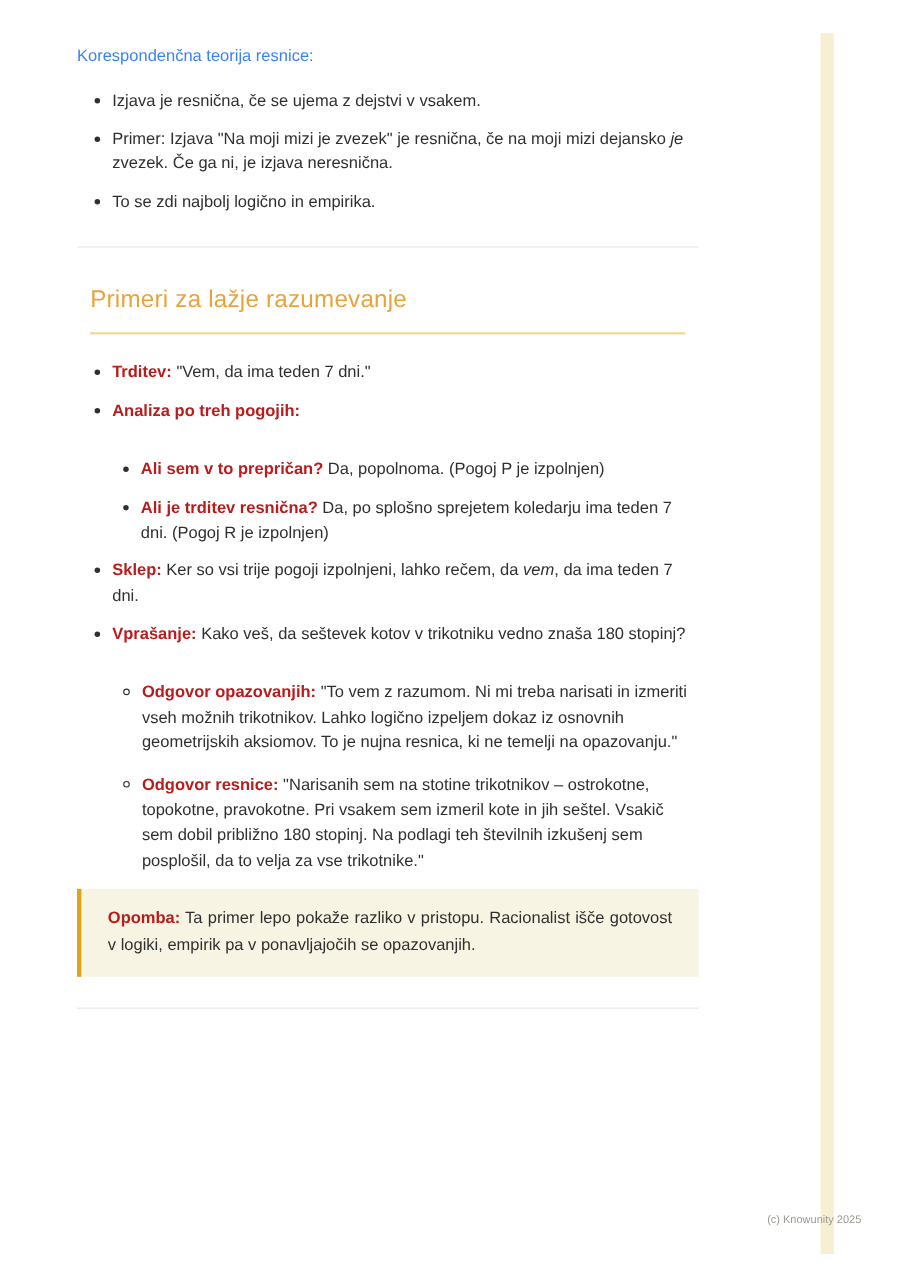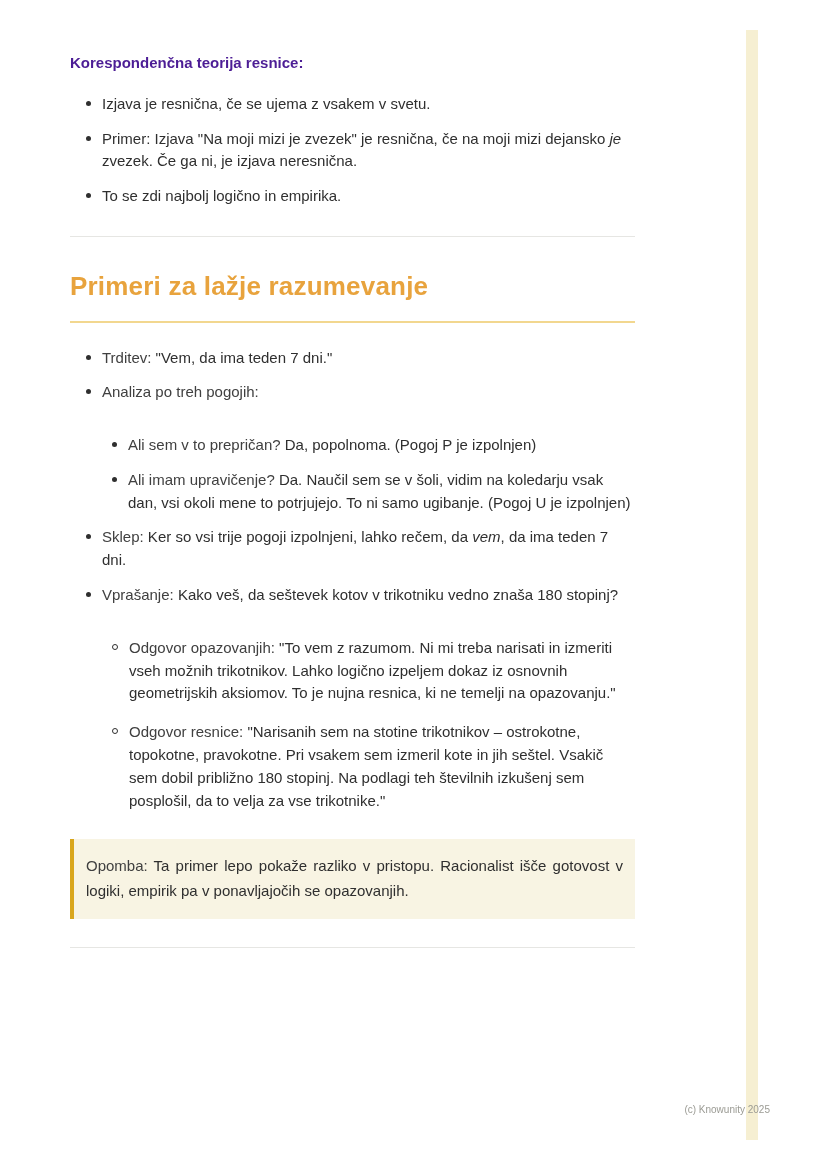--- a/index.html
+++ b/index.html
@@ -5,65 +5,65 @@
   html,body{margin:0;padding:0}
   body{
     width:828px;height:1171px;position:relative;overflow:hidden;
     background:#ffffff;color:#2f2f2f;
     font-family:"Liberation Sans",sans-serif;
   }
   .strip{position:absolute;left:746px;top:30px;width:12px;height:1110px;
     background:var(--page-strip,#F6EFD2);z-index:1}
   .content{position:absolute;left:70px;top:40px;width:565px;
     font-size:15px;line-height:1.52;z-index:2}
-  .sec-heading{font-size:15px;font-weight:700;color:#4c1d95;margin:12px 0 18px}
-  b,.b{font-weight:400;color:#404040}
+  .sec-heading{font-size:15px;font-weight:400;color:#3b82f6;margin:0 0 18px}
+  b,.b{font-weight:700;color:#b91c1c}
   i,.i{font-style:italic}
   .list{margin:0}
   .li{display:flex;align-items:flex-start;margin-bottom:12px}
   .mk{flex:0 0 5px;width:5px;height:5px;border-radius:50%;
     background:#2f2f2f;margin:8px 11px 0 16px}
   .mk.hollow{flex-basis:6px;width:6px;height:6px;background:#fff;
     border:1.5px solid #2f2f2f;box-sizing:border-box;margin-top:7px}
   .txt{flex:1;min-width:0}
   .l2{margin-top:30px}
   .l2 .mk{margin-left:10px}
   .l2 .li{margin-bottom:12px}
   .l2 .li:last-child{margin-bottom:0}
   hr.div{border:0;border-top:1px solid #e6e6e3;margin:28px 0}
   h1.main-heading{
-    font-size:26px;font-weight:700;letter-spacing:.2px;
+    font-size:22px;font-weight:400;letter-spacing:.2px;
     color:var(--accent,#E8A33D);
-    margin:30px 0 24px;padding-bottom:14px;
+    margin:30px 12px 24px;padding-bottom:14px;
     border-bottom:2px solid var(--accent-underline,#F2D78F);
   }
   .answers .li{margin-bottom:16px}
   .note{
     background:var(--note-bg,#F8F4E3);
     border-left:4px solid var(--note-border,#D9A61C);
-    padding:15px 12px;margin:27px 0 0;
+    padding:15px 24px;margin:14px 0 0;
     text-align:justify;line-height:1.65;
   }
-  .copyright{position:absolute;right:58px;bottom:56px;
+  .copyright{position:absolute;right:45px;bottom:56px;
     font-size:10px;color:#9b9b94;z-index:3}
 </style>
 </head>
 <body>
 
 <div class="strip"></div>
 
 <div class="content">
 
   <div class="sec-heading">Korespondenčna teorija resnice:</div>
 
   <div class="list">
     <div class="li">
       <span class="mk"></span>
       <div class="txt">
-        <span>Izjava je resnična, če se ujema z vsakem v svetu.</span>
+        <span>Izjava je resnična, če se ujema z dejstvi v vsakem.</span>
       </div>
     </div>
     <div class="li">
       <span class="mk"></span>
       <div class="txt">
         <span>Primer: Izjava "Na moji mizi je zvezek" je resnična, če na moji mizi dejansko </span><i>je</i><span> zvezek. Če ga ni, je izjava neresnična.</span>
       </div>
     </div>
     <div class="li">
       <span class="mk"></span>
@@ -94,21 +94,21 @@
         <div class="l2">
           <div class="li">
             <span class="mk"></span>
             <div class="txt">
               <b>Ali sem v to prepričan?</b><span> Da, popolnoma. (Pogoj P je izpolnjen)</span>
             </div>
           </div>
           <div class="li">
             <span class="mk"></span>
             <div class="txt">
-              <b>Ali imam upravičenje?</b><span> Da. Naučil sem se v šoli, vidim na koledarju vsak dan, vsi okoli mene to potrjujejo. To ni samo ugibanje. (Pogoj U je izpolnjen)</span>
+              <b>Ali je trditev resnična?</b><span> Da, po splošno sprejetem koledarju ima teden 7 dni. (Pogoj R je izpolnjen)</span>
             </div>
           </div>
         </div>
       </div>
     </div>
 
     <div class="li">
       <span class="mk"></span>
       <div class="txt">
         <b>Sklep:</b><span> Ker so vsi trije pogoji izpolnjeni, lahko rečem, da </span><i>vem</i><span>, da ima teden 7 dni.</span>

